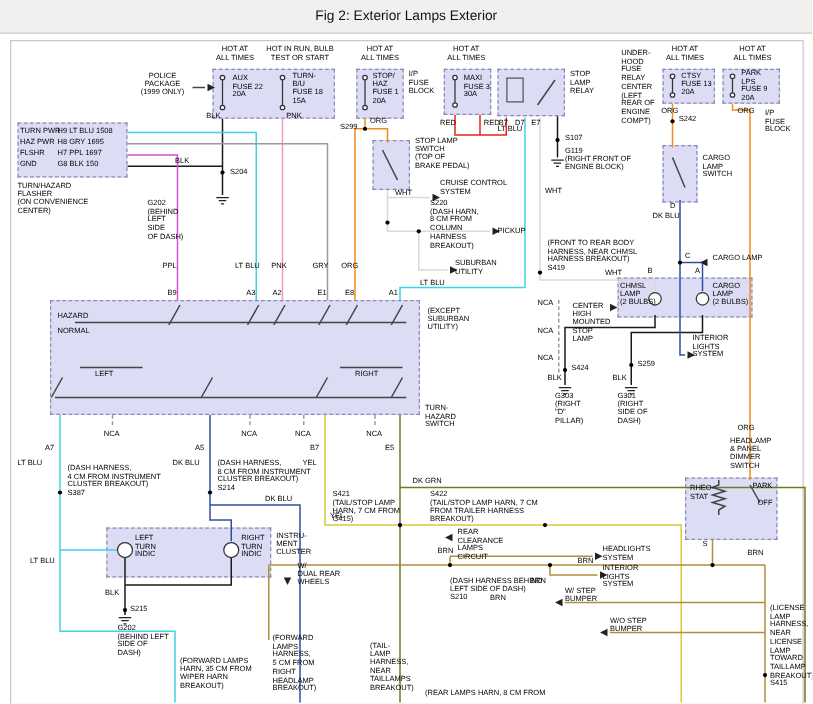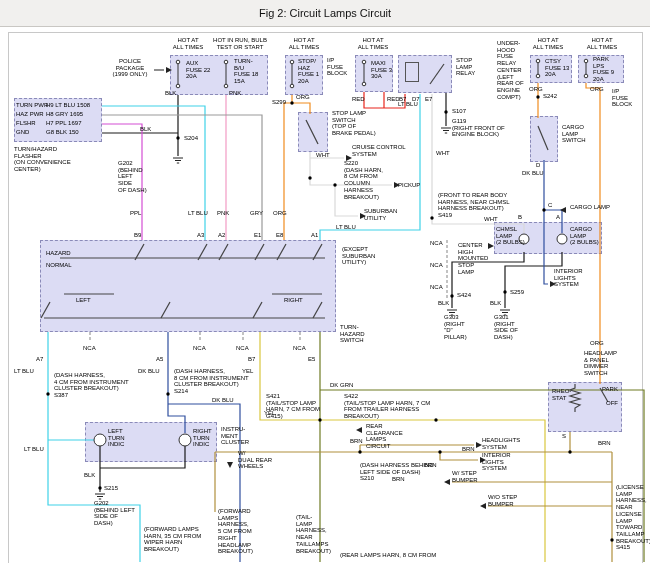--- a/index.html
+++ b/index.html
@@ -13,21 +13,21 @@
   #wires{position:absolute;left:0;top:0;}
   .cbox{position:absolute;background:#dcdcf4;border:1px dashed #8a8ab8;box-sizing:border-box;}
   .cbox.plain{background:transparent;border:1px solid #555;}
   .lbl{position:absolute;font-size:6px;line-height:1.12;white-space:pre-line;color:#000;}
 </style>
 </head>
 <body>
 
 <div id="app">
   <div class="titlebar">
-    <span>Fig 2: Circuit Lamps Circuit</span>
+    <span>Fig 2: Exterior Lamps Exterior</span>
   </div>
   <div class="frame"></div>
   <div id="boxes">
       <div class="cbox" style="left: 170px; top: 55px; width: 98px; height: 40px;"></div>
       <div class="cbox" style="left: 285px; top: 55px; width: 38px; height: 40px;"></div>
       <div class="cbox" style="left: 355px; top: 55px; width: 38px; height: 37px;"></div>
       <div class="cbox" style="left: 398px; top: 55px; width: 54px; height: 38px;"></div>
       <div class="cbox" style="left: 530px; top: 55px; width: 42px; height: 28px;"></div>
       <div class="cbox" style="left: 578px; top: 55px; width: 46px; height: 28px;"></div>
       <div class="cbox" style="left: 14px; top: 98px; width: 88px; height: 44px;"></div>

